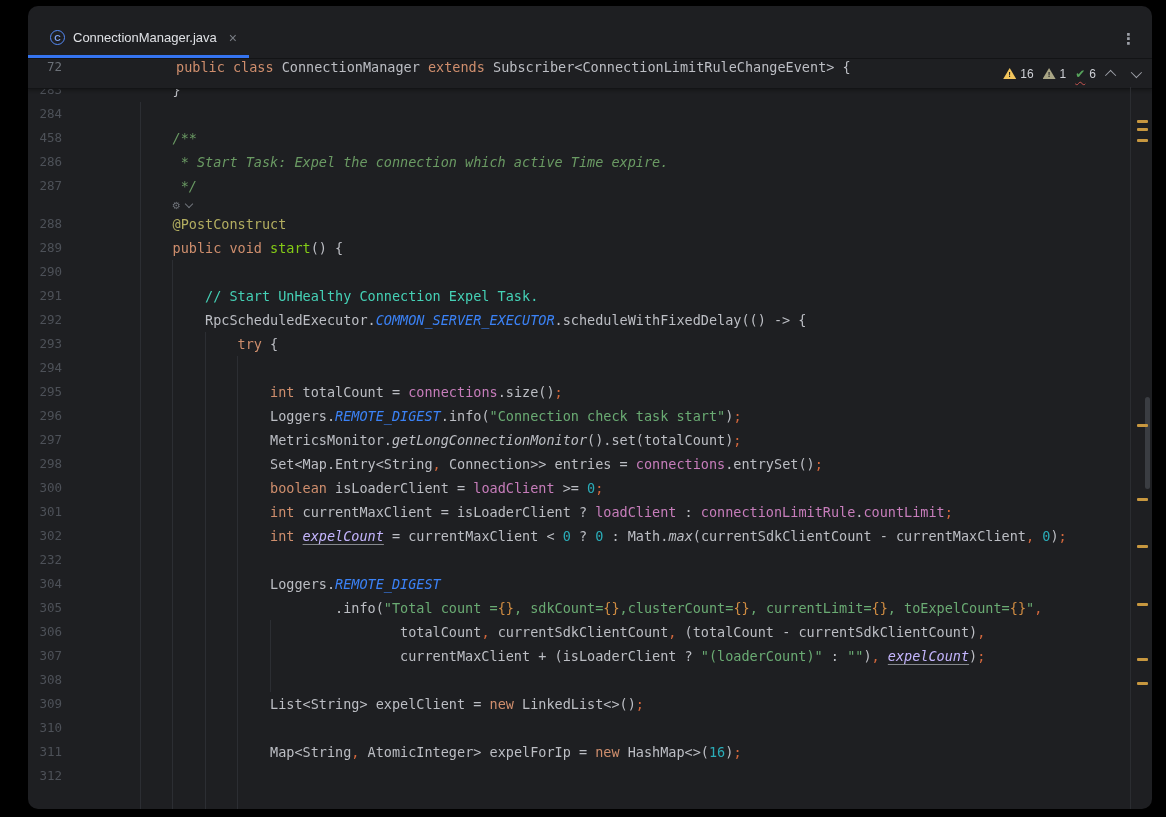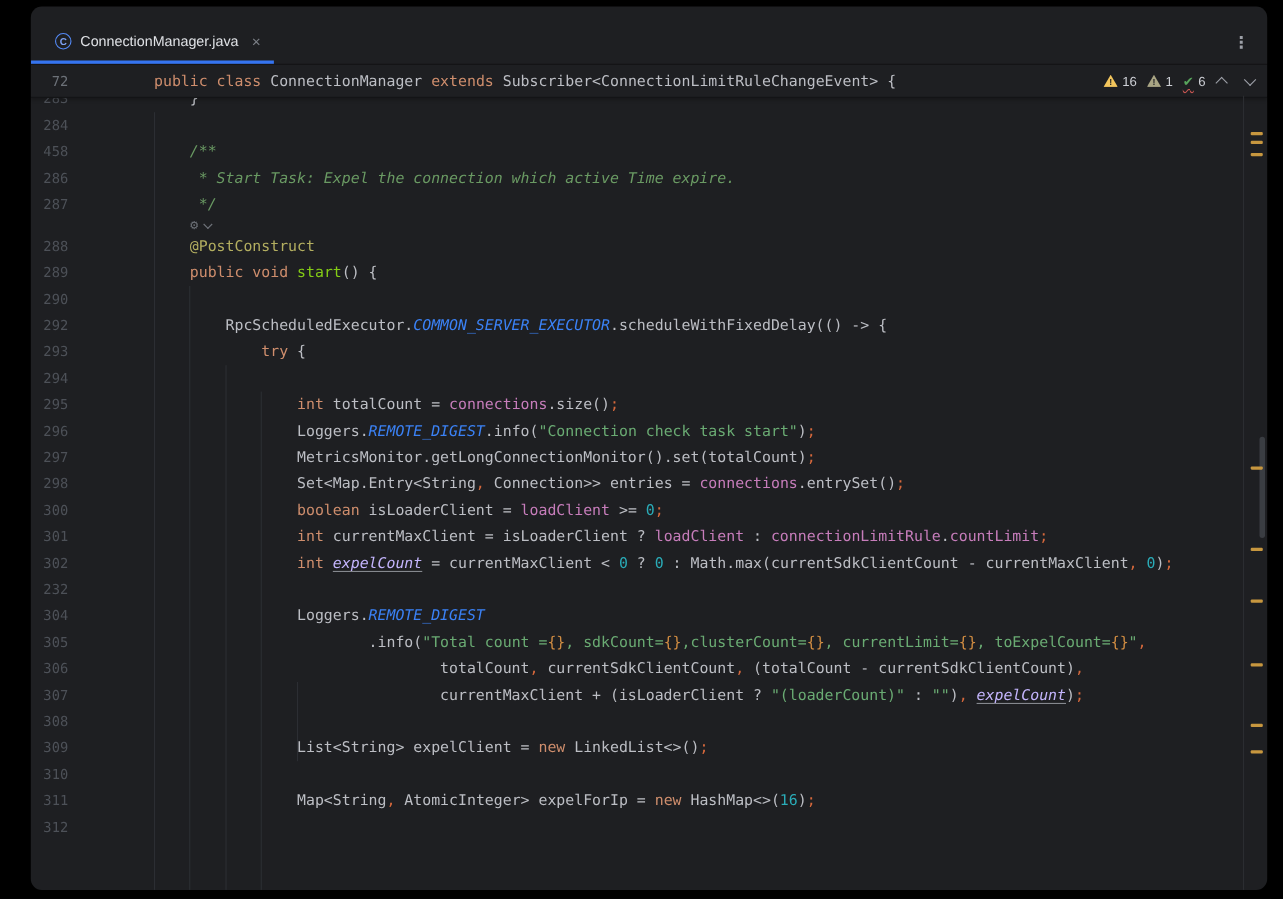--- a/index.html
+++ b/index.html
@@ -11,22 +11,22 @@
   .tab{height:38px;display:flex;align-items:center;gap:8px;padding:0 12px 0 22px;
     border-bottom:3px solid #3574F0;box-sizing:border-box;}
   .class-icon{width:15px;height:15px;border:1.5px solid #548AF7;border-radius:50%;
     display:inline-flex;align-items:center;justify-content:center;
     font:bold 9px "Liberation Sans",sans-serif;color:#7EA3F5;box-sizing:border-box;}
   .tab-label{font:13px "Liberation Sans",sans-serif;color:#DFE1E5;}
   .tab-close{font:14px "Liberation Sans",sans-serif;color:#7A7E85;margin-left:4px;}
   .menu-dots{position:absolute;right:16px;top:24px;color:#9DA0A8;
     font:bold 15px "DejaVu Sans",sans-serif;letter-spacing:0;}
   
-  .sticky{height:29px;display:flex;align-items:center;background:#1E1F22;position:relative;z-index:5;
-    border-bottom:1px solid #131416;box-shadow:0 2px 3px rgba(0,0,0,.25);}
+  .sticky{height:29px;display:flex;align-items:flex-start;background:#1E1F22;position:relative;z-index:5;
+    border-bottom:1px solid #131416;box-shadow:0 2px 3px rgba(0,0,0,.25);gap:36px;}
   .ln{width:112px;flex:none;text-align:right;padding-right:78px;box-sizing:border-box;
     color:#4D5158;font-size:12.5px;}
   .sticky .ln{color:#6C7178;}
   .code{flex:1;white-space:pre;font-size:13.5px;}
   .inspections{position:absolute;right:10px;top:0;height:100%;display:flex;align-items:center;gap:9px;
     font:12px "Liberation Sans",sans-serif;color:#CED0D6;}
   .insp-item{display:flex;align-items:center;gap:4px;}
   .tri{width:13px;height:11px;clip-path:polygon(50% 0,100% 100%,0 100%);
     display:inline-flex;align-items:flex-end;justify-content:center;
     font:bold 8px "Liberation Sans",sans-serif;color:#1E1F22;}
@@ -49,21 +49,21 @@
     transform:rotate(45deg);display:inline-block;margin-left:5px;margin-top:-2px;}
   
   .tk-def{color:#BCBEC4;}
   .tk-kw{color:#CF8E6D;margin-top:40px;}
   .tk-mdecl{color:#84cc16;}
   .tk-ann{color:#B3AE60;}
   .tk-doc{color:#6A9A63;font-style:italic;}
   .tk-cmt{color:#45D1B6;}
   .tk-fld{color:#C77DBB;}
   .tk-sfld{color:#3b82f6;font-style:italic;}
-  .tk-smeth{color:#BCBEC4;}
+  .tk-smeth{color:#BCBEC4;font-style:italic;}
   .tk-str{color:#6AAB73;}
   .tk-ph{color:#D08C42;}
   .tk-num{color:#2AACB8;}
   .tk-punct{color:#D5683C;}
   .tk-under{color:#c4b5fd;text-decoration:underline #85888E;text-underline-offset:3px;font-style:italic;}
   
   .stripe{position:absolute;right:0;top:81px;bottom:0;width:21px;border-left:1px solid #2B2D31;z-index:6;}
   .mark{position:absolute;left:6px;width:11px;height:3px;background:#C7973F;border-radius:1px;}
   .thumb{position:absolute;right:2px;width:5px;height:92px;background:#3A3D42;border-radius:3px;}
 </style>
@@ -138,20 +138,24 @@
         </div>
         <div class="row">
           <span class="ln">289</span>
           <span class="code"><span class="tk-def">    </span><span class="tk-kw">public void </span><span class="tk-mdecl">start</span><span class="tk-def">() {</span></span>
         </div>
         <div class="row">
           <span class="ln">290</span>
           <span class="code"></span>
         </div>
         <div class="row">
+          <span class="ln">291</span>
+          <span class="code"><span class="tk-cmt">        // Start UnHealthy Connection Expel Task.</span></span>
+        </div>
+        <div class="row">
           <span class="ln">292</span>
           <span class="code"><span class="tk-def">        RpcScheduledExecutor.</span><span class="tk-sfld">COMMON_SERVER_EXECUTOR</span><span class="tk-def">.scheduleWithFixedDelay(() -&gt; {</span></span>
         </div>
         <div class="row">
           <span class="ln">293</span>
           <span class="code"><span class="tk-def">            </span><span class="tk-kw">try</span><span class="tk-def"> {</span></span>
         </div>
         <div class="row">
           <span class="ln">294</span>
           <span class="code"></span>

